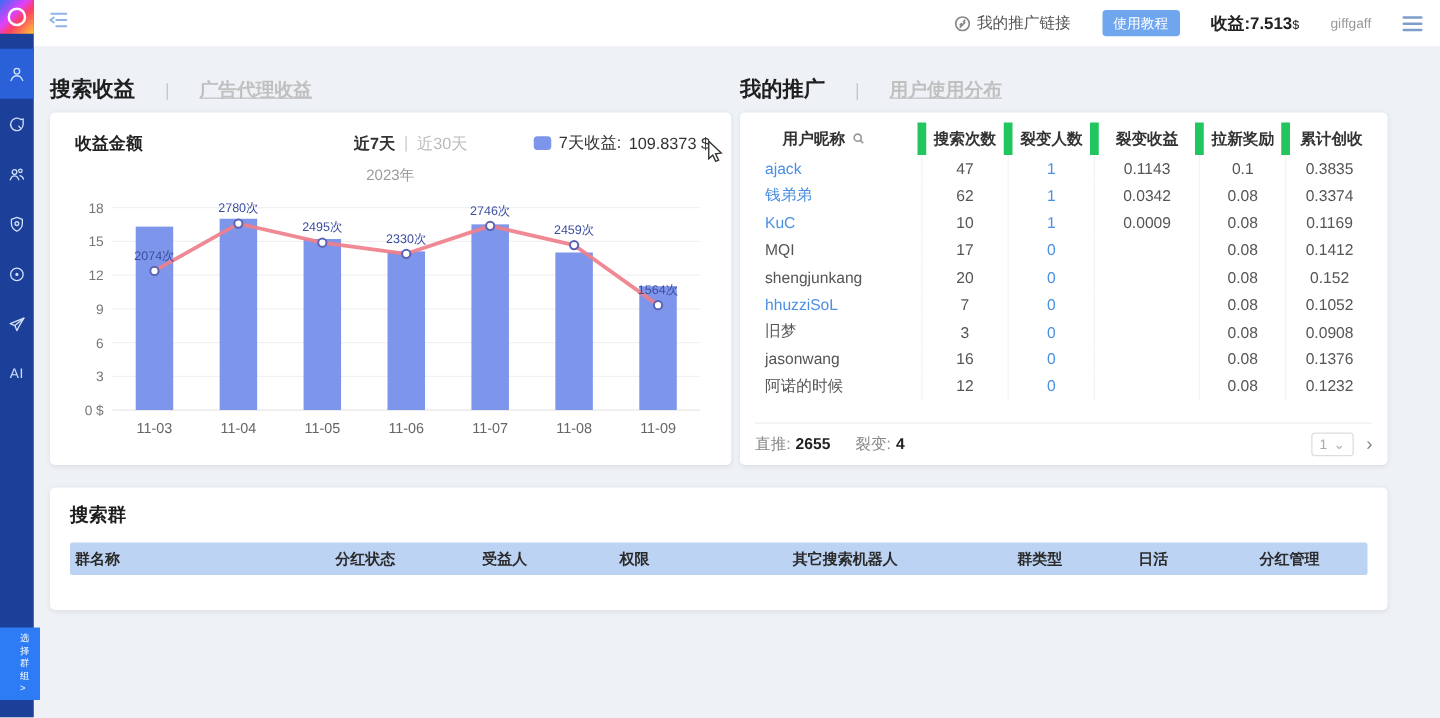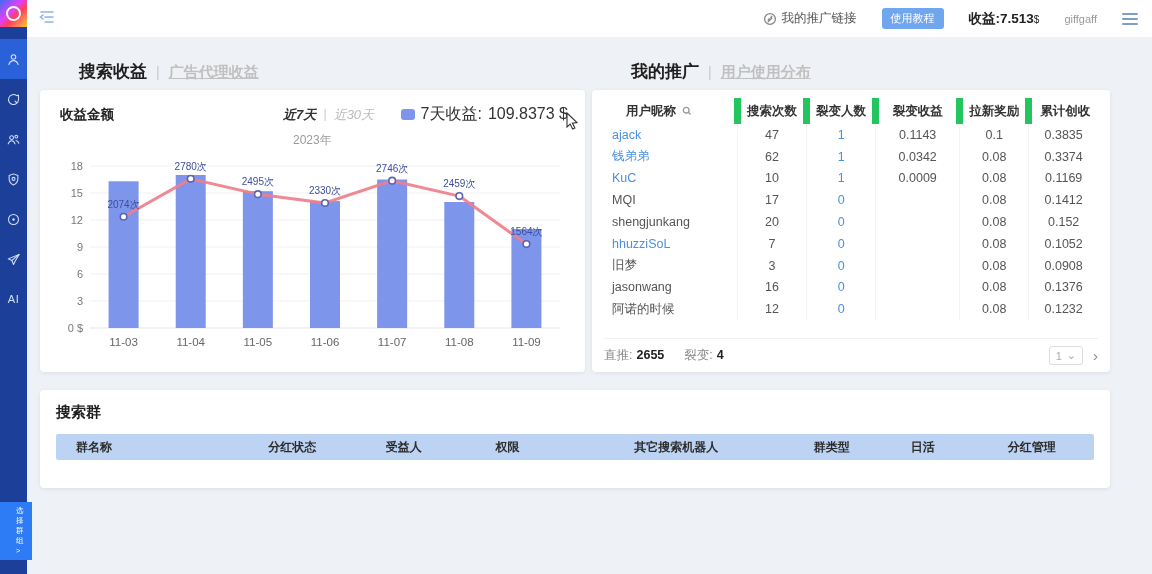--- a/index.html
+++ b/index.html
@@ -26,38 +26,38 @@
   .topbar-right { margin-left:auto; display:flex; align-items:center; gap:25px; }
   .promo-link { display:flex; align-items:center; gap:5px; font-size:12.5px; color:#555; cursor:pointer; }
   .promo-link svg { width:14px; height:14px; stroke:#888; fill:none; stroke-width:1.5; }
   .tutorial-badge { background:#6fa6ee; color:#fff; font-size:11px; padding:3px 9px; border-radius:3px; cursor:pointer; }
   .revenue { font-size:13.5px; font-weight:bold; color:#222; }
   .revenue .cur { font-size:10px; font-weight:normal; }
   .username { font-size:11px; color:#999; }
   .hamburger { display:flex; flex-direction:column; gap:3px; cursor:pointer; }
   .hamburger i { display:block; width:16px; height:2px; background:#7d9ecb; border-radius:1px; }
   
-  .section-title { position:absolute; top:60px; display:flex; align-items:baseline; gap:9px;margin-left:39px; }
+  .section-title { position:absolute; top:60px; display:flex; align-items:baseline; gap:24px; }
   .section-title .main { font-size:17px; font-weight:bold; color:#1f1f1f; }
   .section-title .sep { color:#c9c9c9; font-size:14px; }
   .section-title .alt { font-size:15px; font-weight:bold; color:#c0c0c0; text-decoration:underline; cursor:pointer; }
   
   .card { position:absolute; background:#fff; border-radius:4px; box-shadow:0 1px 4px rgba(0,0,0,.08); }
   #chart-card { left:40px; top:90px; width:545px; height:282px; padding:14px 15px 0; }
   #promo-card { left:592px; top:90px; width:518px; height:282px; padding:8px 12px 0; }
   #groups-card { left:40px; top:390px; width:1070px; height:98px; padding:13px 16px 0; }
   
   .chart-head { position:relative; height:46px; }
   .amount-label { position:absolute; left:5px; top:2px; font-size:13.5px; font-weight:bold; color:#222; }
-  .range-tabs { position:absolute; left:228px; top:2px; font-size:13px; display:flex; gap:7px;font-style:italic; }
+  .range-tabs { position:absolute; left:228px; top:2px; font-size:13px; display:flex; gap:7px; }
   .range-tabs .r7 { color:#333; font-weight:bold; cursor:pointer; }
   .range-tabs .rsep { color:#ccc; }
   .range-tabs .r30 { color:#bbb; cursor:pointer; }
   .year-label { position:absolute; left:238px; top:28px; font-size:12px; color:#9a9a9a; }
-  .legend { position:absolute; right:2px; top:0; font-size:16px; color:#333; }
+  .legend { position:absolute; right:2px; top:0; font-size:13px; color:#333; }
   .legend-row { display:flex; align-items:center; gap:6px; height:20px; }
   .legend-swatch { width:14px; height:11px; border-radius:3px; }
   .legend-marker { display:flex; align-items:center; }
   .legend-marker .l { width:4px; height:2px; background:#5b63b4; }
   .legend-marker .c { width:8px; height:8px; border:1.8px solid #5b63b4; border-radius:50%; }
   
   table.promo { width:100%; border-collapse:collapse; table-layout:fixed; }
   table.promo th { font-size:12.5px; font-weight:bold; color:#333; height:26px; text-align:center; border-right:7px solid #22c55e; }
   table.promo th:first-child { text-align:left; padding-left:22px; }
   table.promo th:last-child, table.promo td:last-child { border-right:none; }
@@ -67,21 +67,21 @@
   .th-search svg { width:10px; height:10px; stroke:#999; fill:none; stroke-width:1.6; vertical-align:-1px; margin-left:3px; }
   .promo-footer { position:absolute; left:12px; right:12px; bottom:0; height:34px; border-top:1px solid #f0f0f0; display:flex; align-items:center; gap:20px; font-size:12.5px; color:#888; }
   .promo-footer b { color:#222; margin-left:4px; }
   .pager { margin-left:auto; display:flex; align-items:center; gap:10px; }
   .page-select { border:1px solid #ddd; border-radius:3px; color:#aaa; font-size:11px; padding:2px 6px; display:flex; gap:5px; align-items:center; cursor:pointer; }
   .page-next { color:#888; font-size:15px; cursor:pointer; }
   
   .groups-title { font-size:15px; font-weight:bold; color:#1f1f1f; }
   .groups-header { margin-top:12px; height:26px; background:#bdd3f3; display:flex; align-items:center; border-radius:2px; }
   .groups-header .gh { font-size:12px; font-weight:bold; color:#2b2b2b; text-align:center; }
-  .groups-header .gh:first-child { text-align:left; padding-left:20px; }
+  .groups-header .gh:first-child { text-align:left; padding-left:4px; }
   
   .chart-wrap { margin-top:2px; }
   
   .cursor { position:absolute; left:566px; top:112px; z-index:50; pointer-events:none; }
 </style>
 </head>
 <body>
 
 <aside class="sidebar">
   <div class="logo">

